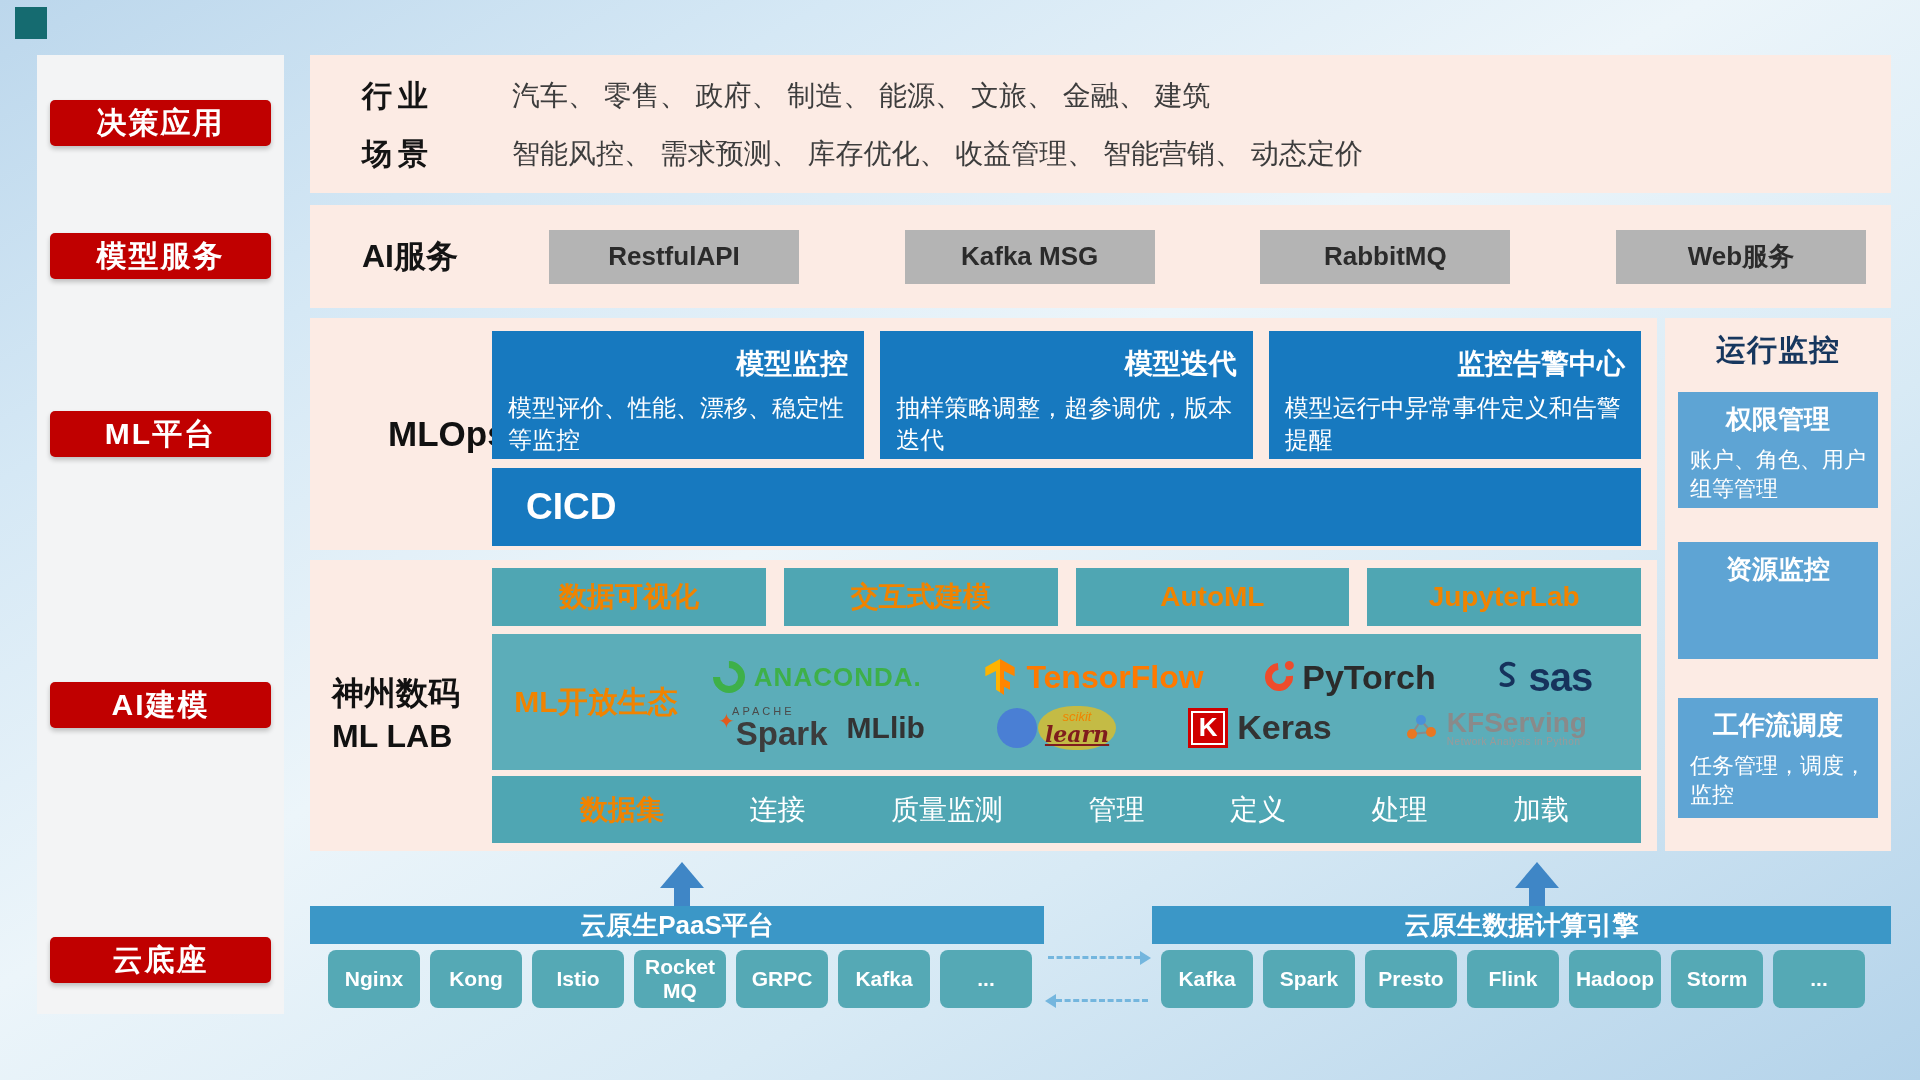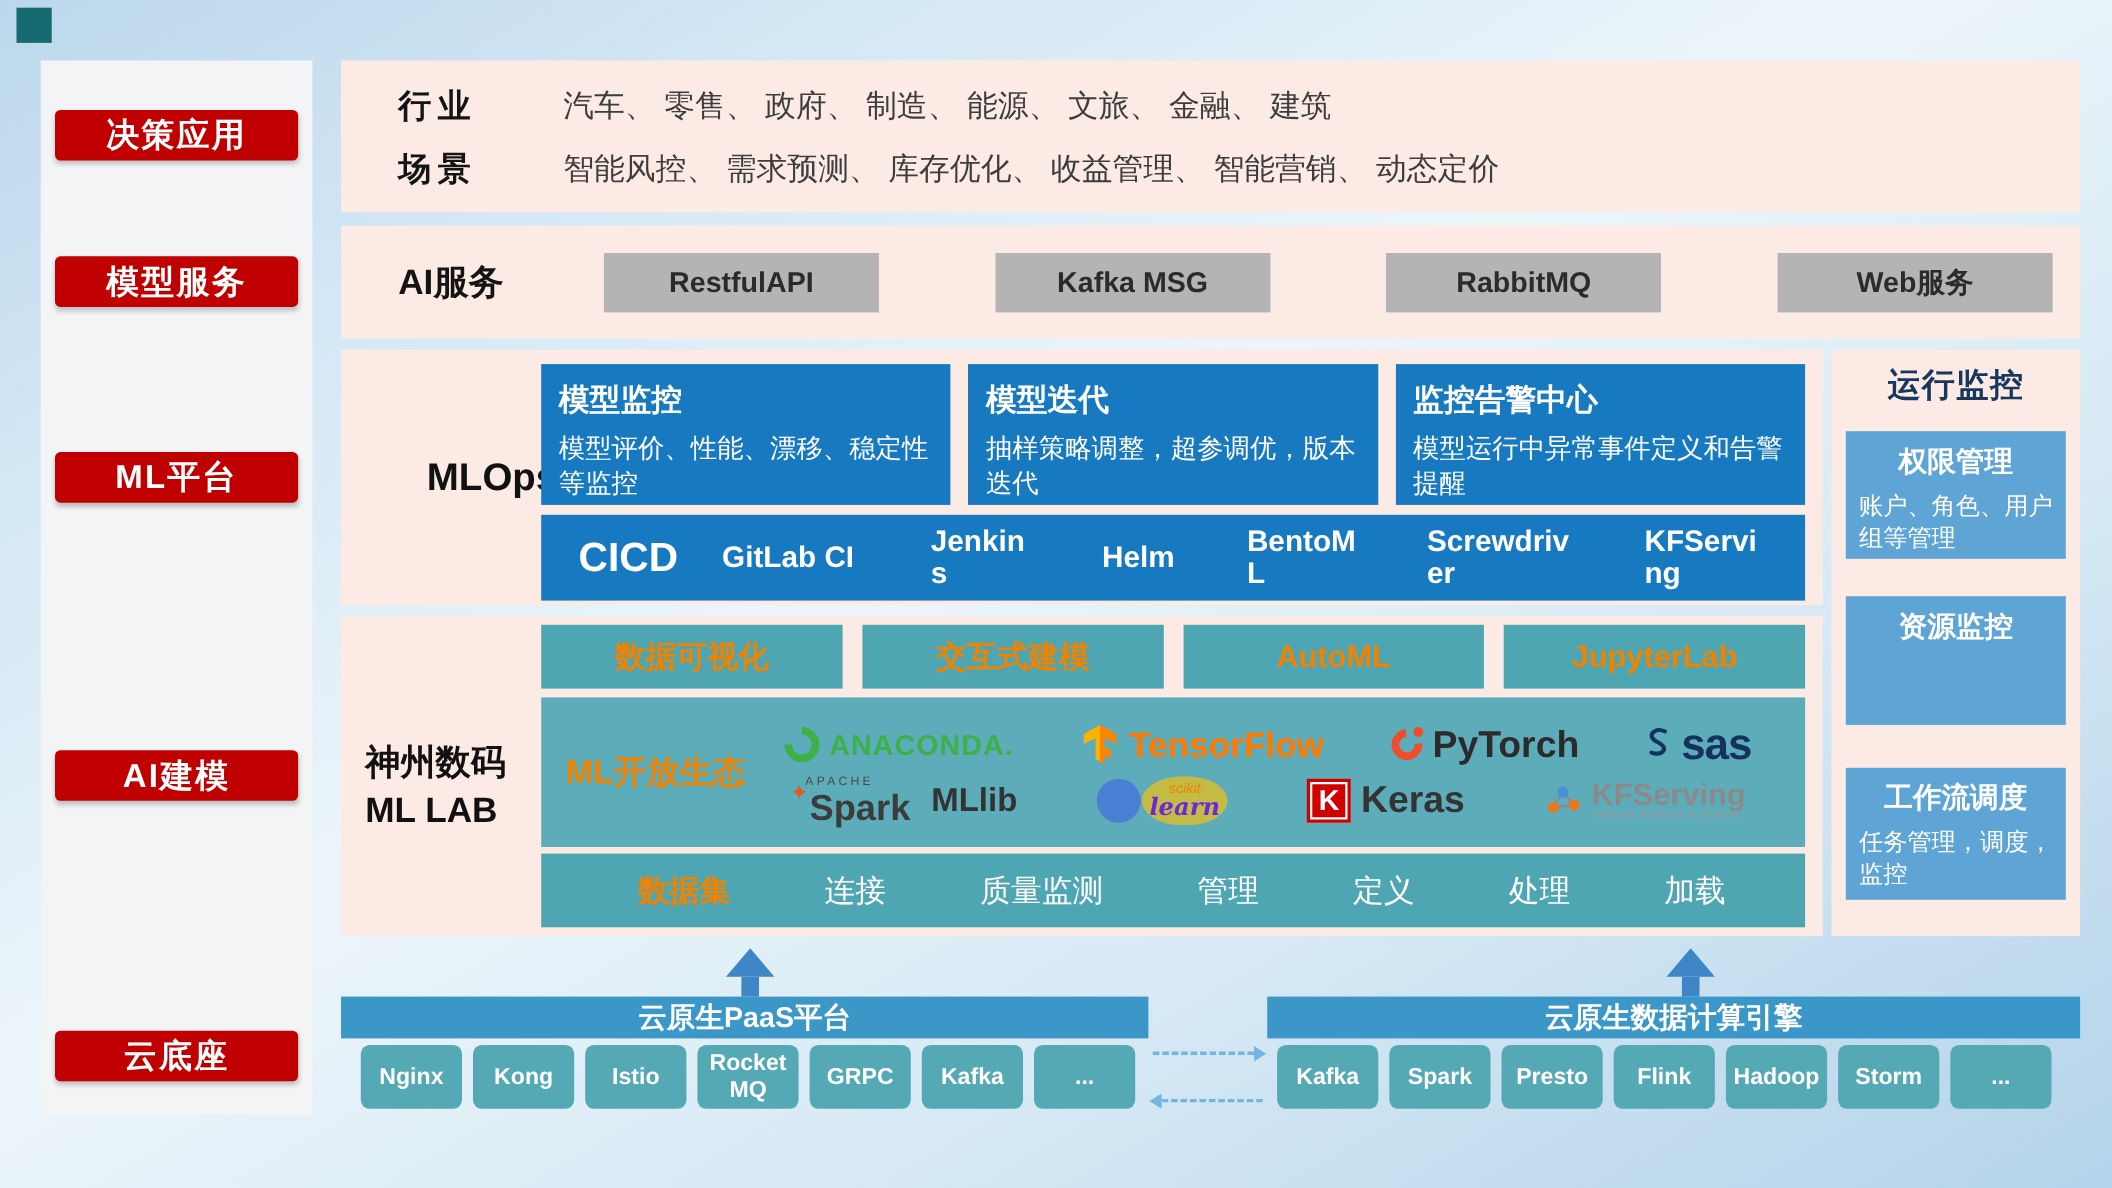--- a/index.html
+++ b/index.html
@@ -40,21 +40,21 @@
   .svc-btns{ flex:1; display:flex; justify-content:space-between; margin-left:42px; }
   .gray-btn{
     width:250px; height:54px; background:#b4b4b4; color:#2b2b2b; font-size:26px; font-weight:bold;
     display:flex; align-items:center; justify-content:center;
   }
 
   
   .mlops-label{ position:absolute; left:78px; top:96px; font-size:35px; font-weight:bold; color:#111; }
   .mlops-cards{ position:absolute; left:182px; top:13px; width:1149px; display:flex; gap:16px; }
   .blue-card{ flex:1; height:128px; background:#1779bf; color:#fff; padding:10px 16px; }
-  .blue-card .t{ text-align:left; font-size:28px; font-weight:bold; margin:4px 0 9px; }
+  .blue-card .t{ text-align:right; font-size:28px; font-weight:bold; margin:4px 0 9px; }
   .blue-card .d{ font-size:24px; line-height:1.35; }
   .cicd-bar{
     position:absolute; left:182px; top:150px; width:1149px; height:78px; background:#1779bf;
     color:#fff; display:flex; align-items:center; padding:0 34px;
   }
   .cicd-label{ font-size:37px; font-weight:bold; margin-right:40px; }
   .cicd-items{ flex:1; display:flex; justify-content:space-between; align-items:center; }
   .cicd-item{ font-size:27px; font-weight:bold; line-height:1.08; word-break:break-all; }
   .ci-w130{width:130px;} .ci-w96{width:96px;} .ci-w72{width:72px;} .ci-w104{width:104px;} .ci-w138{width:138px;} .ci-w112{width:112px;}
 
@@ -93,21 +93,21 @@
   .sas-text{ color:#16325c; font-weight:bold; font-size:40px; letter-spacing:-1px; }
   .spark-stack{ display:flex; flex-direction:column; align-items:flex-start; line-height:1; }
   .apache-text{ font-size:11px; letter-spacing:3px; color:#4a4a4a; font-style:normal; margin-left:14px; }
   .spark-word{ font-size:33px; color:#3c3c3c; font-weight:bold; display:flex; align-items:flex-start; }
   .spark-star{ font-style:normal; color:#e25a1c; font-size:20px; transform:translateY(-6px); margin-right:1px; }
   .mllib-text{ font-size:30px; color:#333; font-weight:bold; margin-left:10px; }
   .skl-blue{ width:40px; height:40px; background:#4a7fd4; border-radius:50%; margin-right:-8px; }
   .skl-blob{ width:78px; height:44px; background:#c4bb45; border-radius:50%/55%; display:flex; flex-direction:column;
              align-items:center; justify-content:center; line-height:1; }
   .skl-top{ color:#f08300; font-size:13px; font-style:italic; }
-  .skl-learn{ font-family:"DejaVu Serif","Liberation Serif",serif; font-style:italic; font-weight:bold; font-size:22px; color:#6d28d9; }
+  .skl-learn{ font-family:"DejaVu Serif","Liberation Serif",serif; font-style:italic; font-weight:bold; font-size:22px; color:#7f1d1d;text-decoration:underline; }
   .keras-k{ width:40px; height:40px; background:#d00000; color:#fff; display:flex; align-items:center; justify-content:center;
             font-size:26px; font-weight:bold; box-shadow:inset 0 0 0 3px #d00000, inset 0 0 0 5px #fff; }
   .keras-text{ font-size:34px; color:#333; font-weight:bold; }
   .nx-stack{ display:flex; flex-direction:column; line-height:1.05; }
   .nx-name{ font-size:28px; color:#8a8a8a; font-weight:bold; }
   .nx-sub{ font-size:10px; color:#9a9a9a; font-style:normal; letter-spacing:.5px; }
 
   
   .up-arrow{ position:absolute; width:44px; top:862px; }
   .up-arrow .tri{ width:0; height:0; border-left:22px solid transparent; border-right:22px solid transparent; border-bottom:26px solid #3f86c6; }
@@ -172,28 +172,20 @@
         <div class="t">模型迭代</div>
         <div class="d">抽样策略调整，超参调优，版本迭代</div>
       </div>
       <div class="blue-card">
         <div class="t">监控告警中心</div>
         <div class="d">模型运行中异常事件定义和告警提醒</div>
       </div>
     </div>
     <div class="cicd-bar">
       <span class="cicd-label">CICD</span>
-      <div class="cicd-items">
-        <span class="cicd-item ci-w130">GitLab CI</span>
-        <span class="cicd-item ci-w96">Jenkins</span>
-        <span class="cicd-item ci-w72">Helm</span>
-        <span class="cicd-item ci-w104">BentoML</span>
-        <span class="cicd-item ci-w138">Screwdriver</span>
-        <span class="cicd-item ci-w112">KFServing</span>
-      </div>
     </div>
   </section>
 
   <section class="panel panel-mon">
     <div class="mon-title">运行监控</div>
     <div class="mon-card mon-c1">
       <div class="t">权限管理</div>
       <div class="d">账户、角色、用户组等管理</div>
     </div>
     <div class="mon-card mon-c2">

